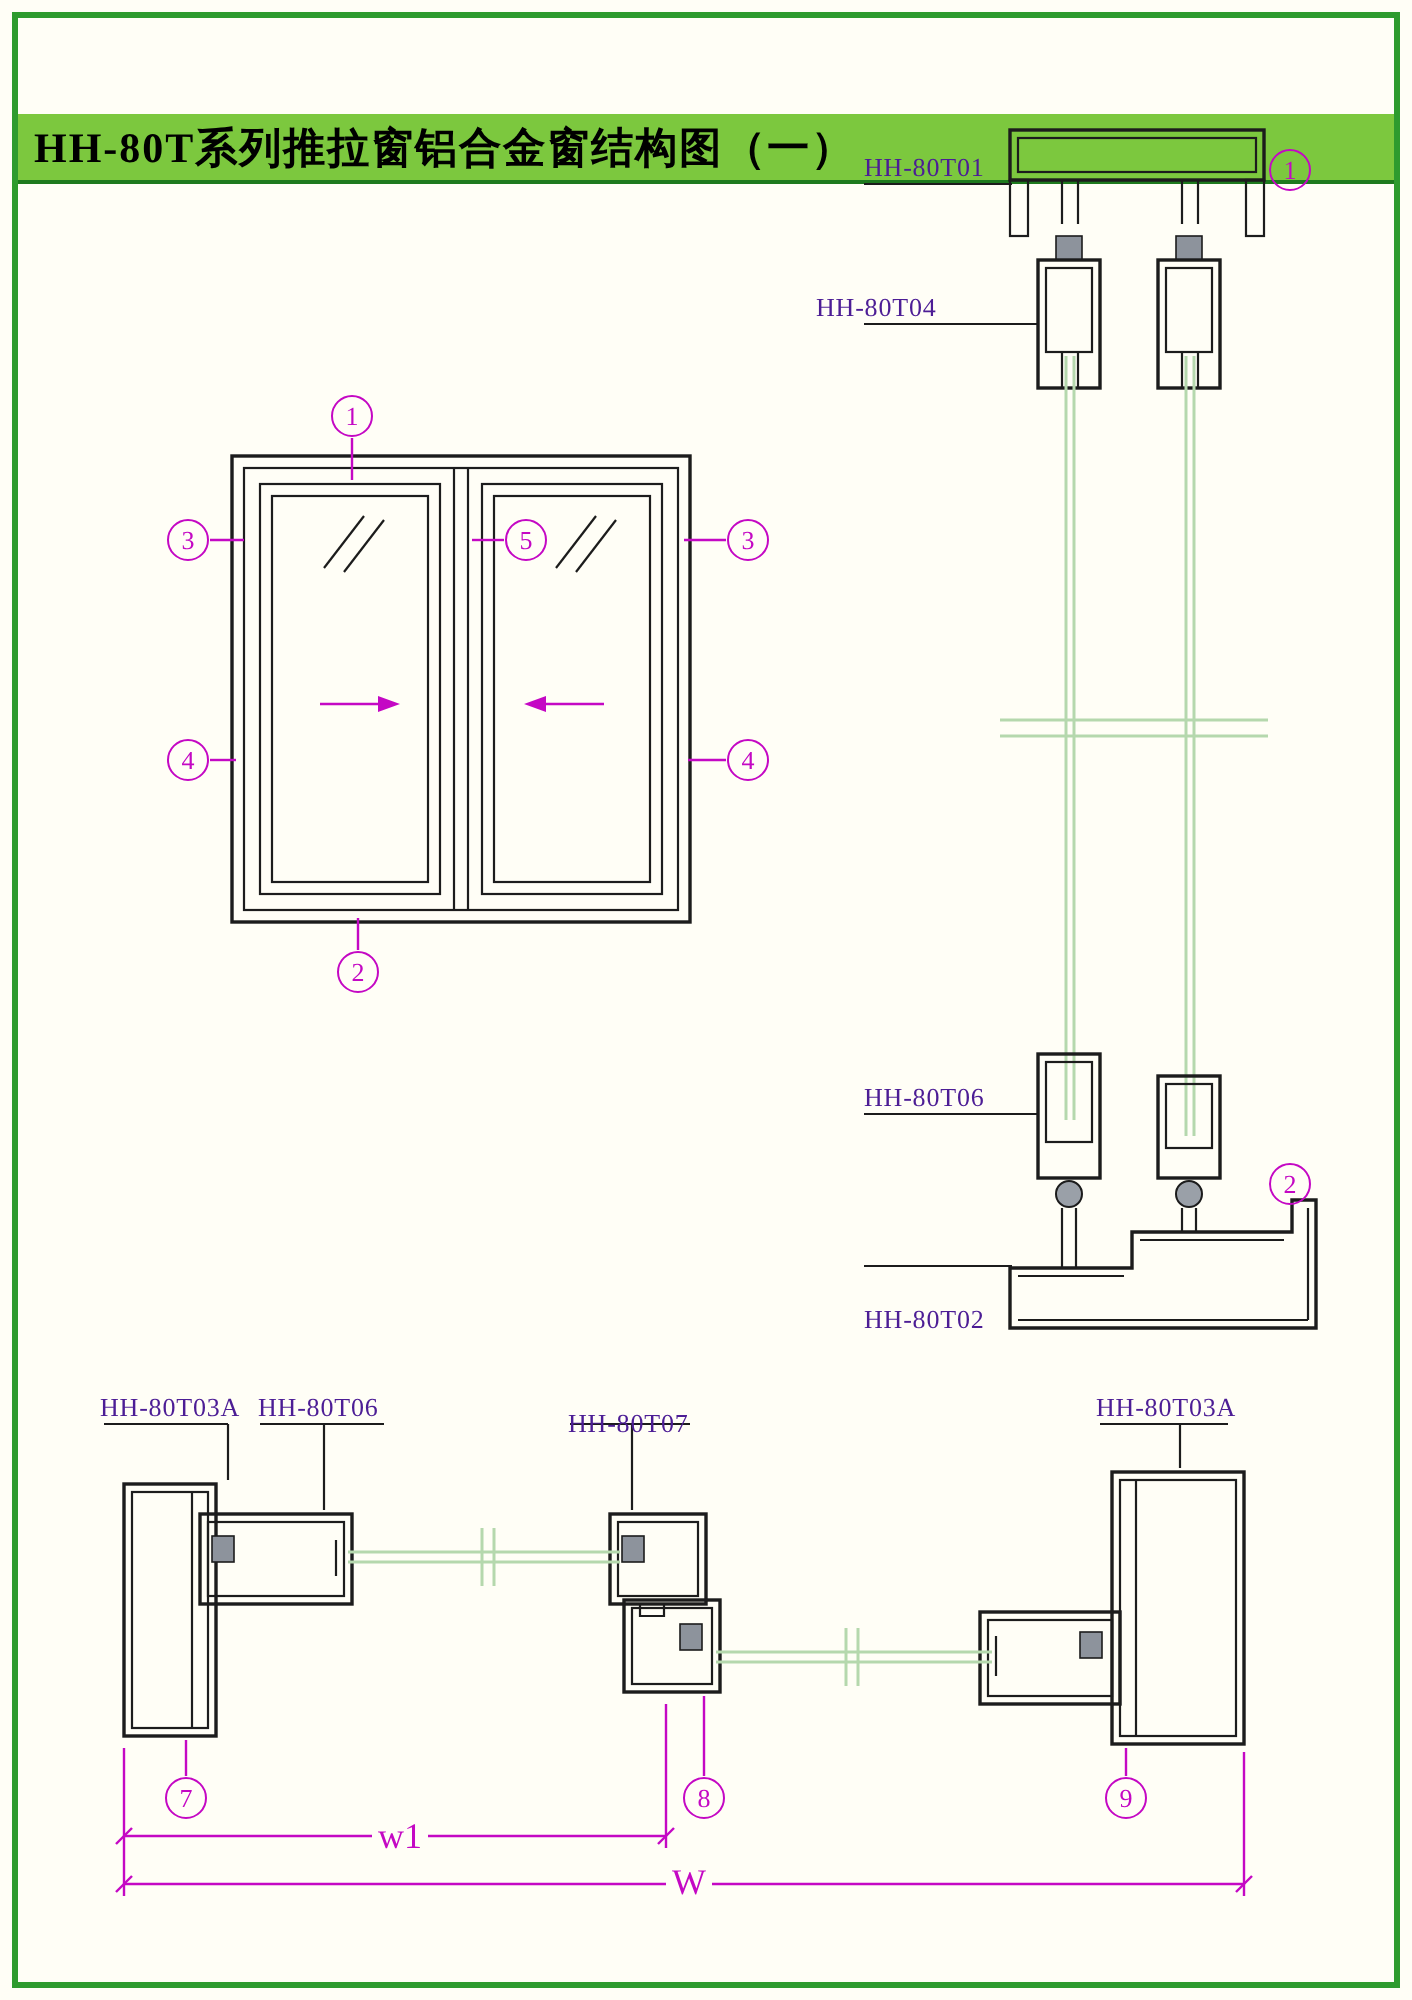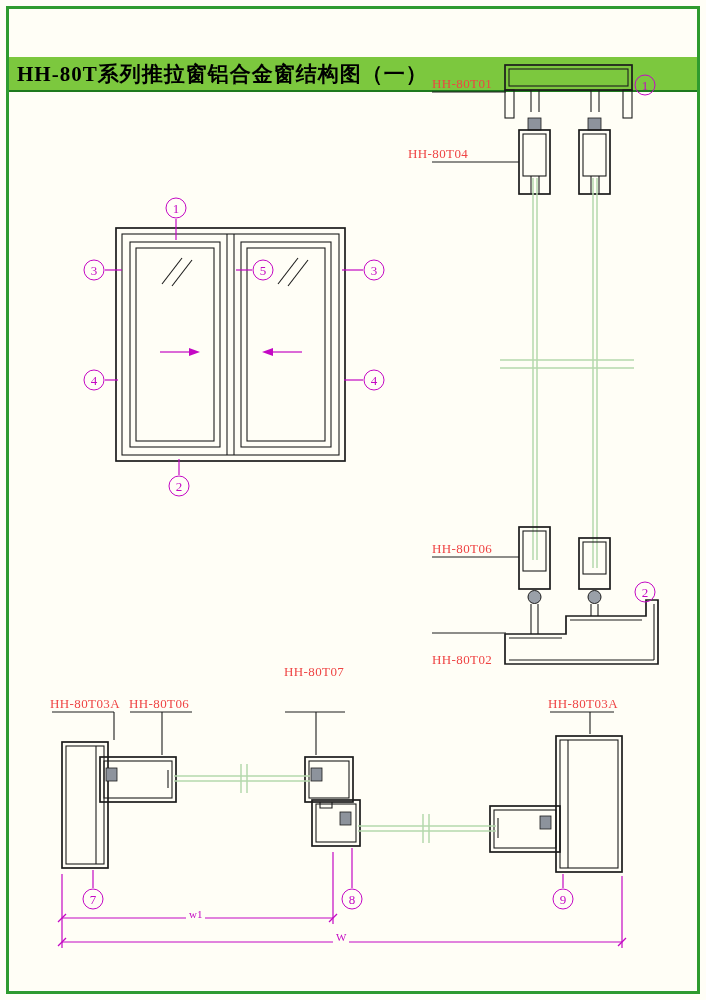--- a/index.html
+++ b/index.html
@@ -18,22 +18,22 @@
     border-bottom:2px solid #1e7a1e;display:flex;align-items:center;padding-left:8px;margin-top:48px;}
   .titlebar .t{font-size:21px;font-weight:bold;color:#000;letter-spacing:1px;white-space:nowrap;}
   svg.draw{position:absolute;left:0;top:0;}
   svg .k{stroke:var(--line_black);fill:none;stroke-width:1.1;}
   svg .k2{stroke-width:1.7;}
   svg .m{stroke:var(--magenta);fill:none;stroke-width:1.2;}
   svg .g{stroke:var(--glass_green);fill:none;stroke-width:1.5;}
   svg .blk{fill:#8d939c;stroke:var(--line_black);stroke-width:0.8;}
   svg .mf{fill:var(--magenta);stroke:none;}
   svg .roller{fill:#9aa0a8;stroke:var(--line_black);stroke-width:1;}
-  .plabel{position:absolute;font-size:13px;color:#ef4444;letter-spacing:0.4px;white-space:nowrap;}
-  .dlabel{position:absolute;font-size:11px;color:var(--magenta);background:var(--paper);padding:0 3px;white-space:nowrap;}
+  .plabel{position:absolute;font-size:13px;color:#4c1d95;letter-spacing:0.4px;white-space:nowrap;}
+  .dlabel{position:absolute;font-size:18px;color:var(--magenta);background:var(--paper);padding:0 3px;white-space:nowrap;}
   .callout{position:absolute;width:21px;height:21px;border:1.6px solid var(--magenta);border-radius:50%;
     transform:translate(-50%,-50%);display:flex;align-items:center;justify-content:center;
     color:var(--magenta);font-size:13px;line-height:1;background:transparent;}
 </style>
 </head>
 <body>
 
 <div class="sheet">
 
   <div class="titlebar">
@@ -215,21 +215,21 @@
     </g>
   </svg>
 
   <div class="plabel" style="left:432px;top:76px">HH-80T01</div>
   <div class="plabel" style="left:408px;top:146px">HH-80T04</div>
   <div class="plabel" style="left:432px;top:541px">HH-80T06</div>
   <div class="plabel" style="left:432px;top:652px">HH-80T02</div>
 
   <div class="plabel" style="left:50px;top:696px">HH-80T03A</div>
   <div class="plabel" style="left:129px;top:696px">HH-80T06</div>
-  <div class="plabel" style="left:284px;top:664px">HH-80T07</div>
+  <div class="plabel" style="left:284px;top:704px">HH-80T07</div>
   <div class="plabel" style="left:548px;top:696px">HH-80T03A</div>
 
   <div class="dlabel" style="left:186px;top:908px">w1</div>
   <div class="dlabel" style="left:333px;top:931px">W</div>
 
   <div class="callout" style="left:176px;top:208px">
       <span>1</span>
     </div>
   <div class="callout" style="left:179px;top:486px">
       <span>2</span>

